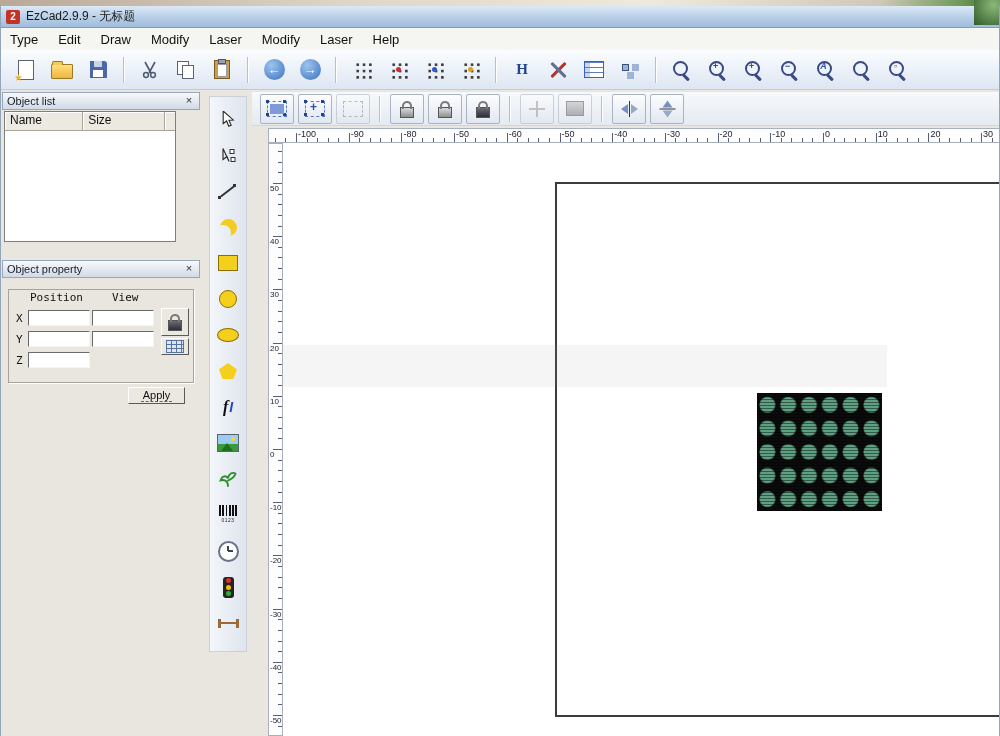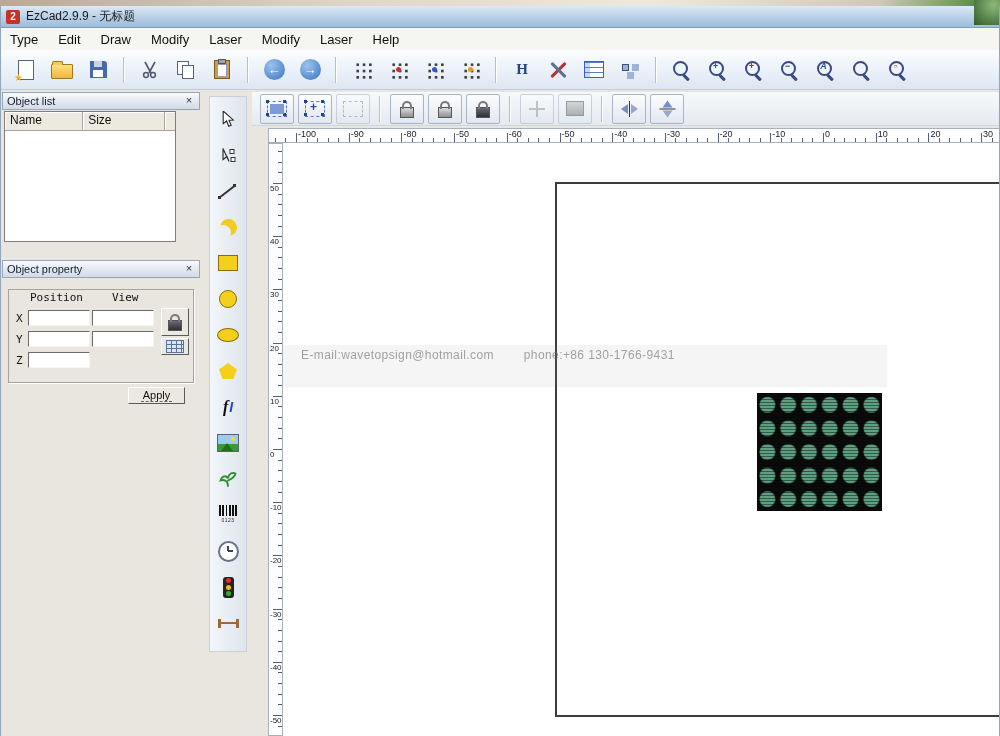--- a/index.html
+++ b/index.html
@@ -626,20 +626,19 @@
         <i class="vtick major" style="top: 464.6px;"></i>
         <b class="vlabel" style="top: 465.6px;">-30</b>
         <i class="vtick major" style="top: 517.8px;"></i>
         <b class="vlabel" style="top: 518.8px;">-40</b>
         <i class="vtick major" style="top: 571px;"></i>
         <b class="vlabel" style="top: 572px;">-50</b>
       </div>
     <div class="draw">
       <div class="page"></div>
       <div class="wm-band"></div>
-      <div class="wm1">E-mail:wavetopsign@hotmail.com        phone:+86 130-1766-9431</div>
       <div class="dot-img"></div>
     </div>
   </div>
 
   <div class="abs frame-l"></div>
   <div class="abs frame-r"></div>
 </div>
 
 </body></html>

